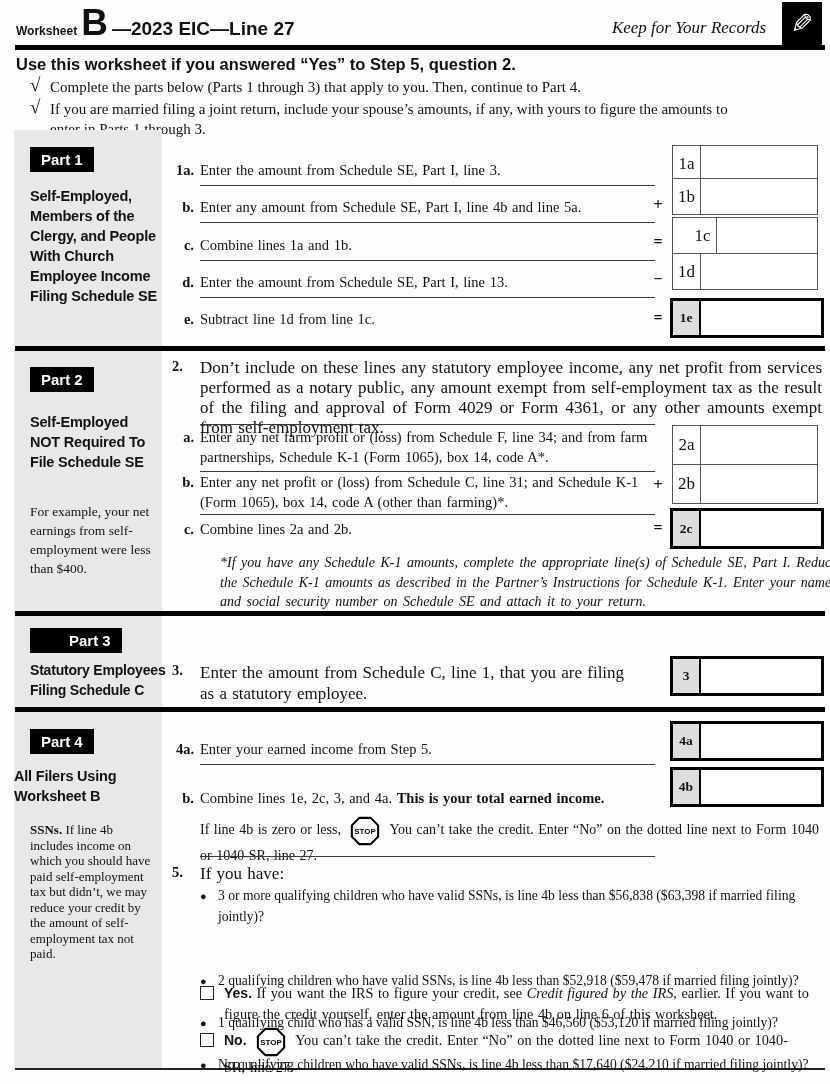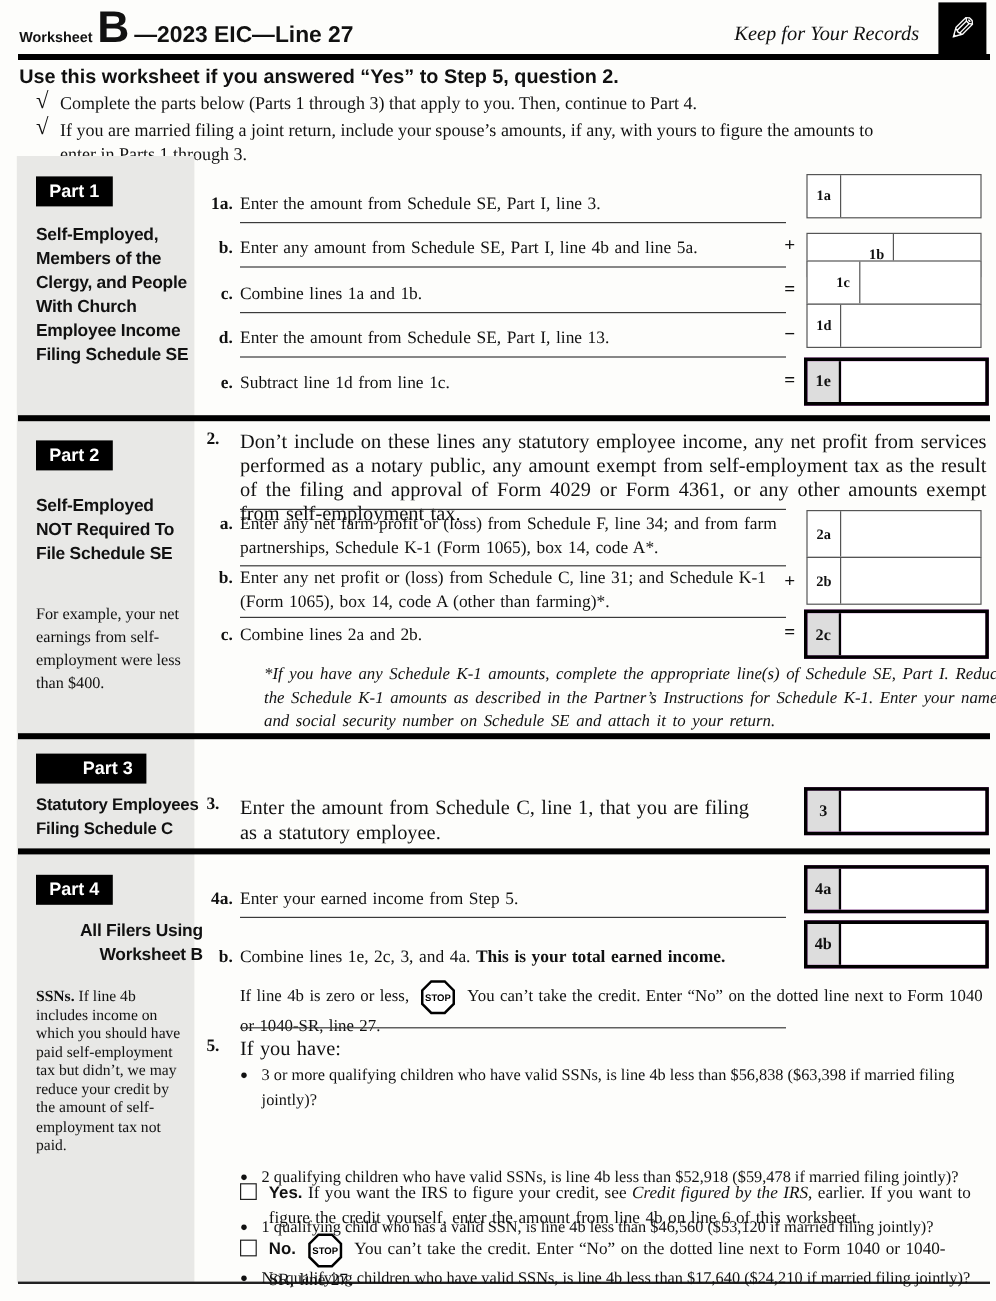--- a/index.html
+++ b/index.html
@@ -40,21 +40,21 @@
   .wline{position:absolute;left:200px;width:455px;font-size:14.5px;line-height:19.5px;
          word-spacing:1px;border-bottom:1.5px solid #3a3a3a;padding-bottom:4px;}
   .wline.noline{border-bottom:none;}
   .wline.topline{border-top:1.5px solid #3a3a3a;padding-top:3px;}
   .lnum{position:absolute;left:-42px;width:36px;text-align:right;font-weight:bold;}
   .op{position:absolute;left:649px;width:18px;text-align:center;font-size:16px;font-weight:bold;}
 
   
   .boxrow{position:absolute;left:672px;width:146px;display:flex;border:1px solid #555;background:#fff;box-sizing:border-box;}
   .boxrow .lbl{width:27px;border-right:1px solid #555;display:flex;align-items:center;justify-content:center;
-               font-weight:bold;font-size:12px;}
+               font-weight:normal;font-size:17px;}
   .boxrow .val{flex:1;}
   .boxthick{position:absolute;left:670px;width:148px;display:flex;border:3px solid #000;background:#a21caf;box-sizing:content-box;}
   .boxthick .lbl{width:26px;background:#ddd;border-right:2px solid #000;display:flex;align-items:center;justify-content:center;
                  font-weight:bold;font-size:13.5px;}
   .boxthick .val{flex:1;background:#fff;}
 
   .para{font-size:17px;line-height:20px;word-spacing:1px;}
   .just{text-align:justify;}
   .footnote{font-size:14px;line-height:19.5px;font-style:italic;word-spacing:2px;}
 
@@ -121,21 +121,21 @@
 
   <span class="abs op serif" style="top:196px;">+</span>
   <span class="abs op serif" style="top:233px;">=</span>
   <span class="abs op serif" style="top:270px;">−</span>
   <span class="abs op serif" style="top:309px;">=</span>
 
   <div class="boxrow" style="top:145px;height:37px;">
     <span class="lbl">1a</span>
     <span class="val"></span>
   </div>
-  <div class="boxrow" style="top:194px;height:37px;padding-left:44px;">
+  <div class="boxrow" style="top:178px;height:37px;">
     <span class="lbl">1b</span>
     <span class="val"></span>
   </div>
   <div class="boxrow" style="top:217px;height:37px;padding-left:16px;">
     <span class="lbl">1c</span>
     <span class="val"></span>
   </div>
   <div class="boxrow" style="top:253px;height:37px;">
     <span class="lbl">1d</span>
     <span class="val"></span>
@@ -187,21 +187,21 @@
   <div class="abs side-head sans" style="left:30px;top:660px;width:140px;font-size:14px;">Statutory Employees Filing Schedule C</div>
 
   <span class="abs b serif" style="left:172px;top:662px;font-size:14.5px;">3.</span>
   <div class="abs para serif" style="left:200px;top:662px;width:435px;line-height:21px;">Enter the amount from Schedule C, line 1, that you are filing as a statutory employee.</div>
   <div class="boxthick" style="top:656px;height:34px;">
     <span class="lbl">3</span>
     <span class="val"></span>
   </div>
 
   <div class="abs part-label sans" style="left:30px;top:729px;">Part 4</div>
-  <div class="abs side-head sans" style="left:39px;top:766px;width:130px;text-align:right;">All Filers Using Worksheet B</div>
+  <div class="abs side-head sans" style="left:14px;top:766px;width:130px;">All Filers Using Worksheet B</div>
   <div class="abs side-note serif" style="left:30px;top:822px;width:128px;">
     <span class="b">SSNs.</span><span> If line 4b includes income on which you should have paid self-employment tax but didn’t, we may reduce your credit by the amount of self-employment tax not paid.</span>
   </div>
 
   <div class="wline" style="top:740px;">
     <span class="lnum">4a.</span>
     <span>Enter your earned income from Step 5.</span>
   </div>
   <div class="boxthick" style="top:721px;height:34px;">
     <span class="lbl">4a</span>

